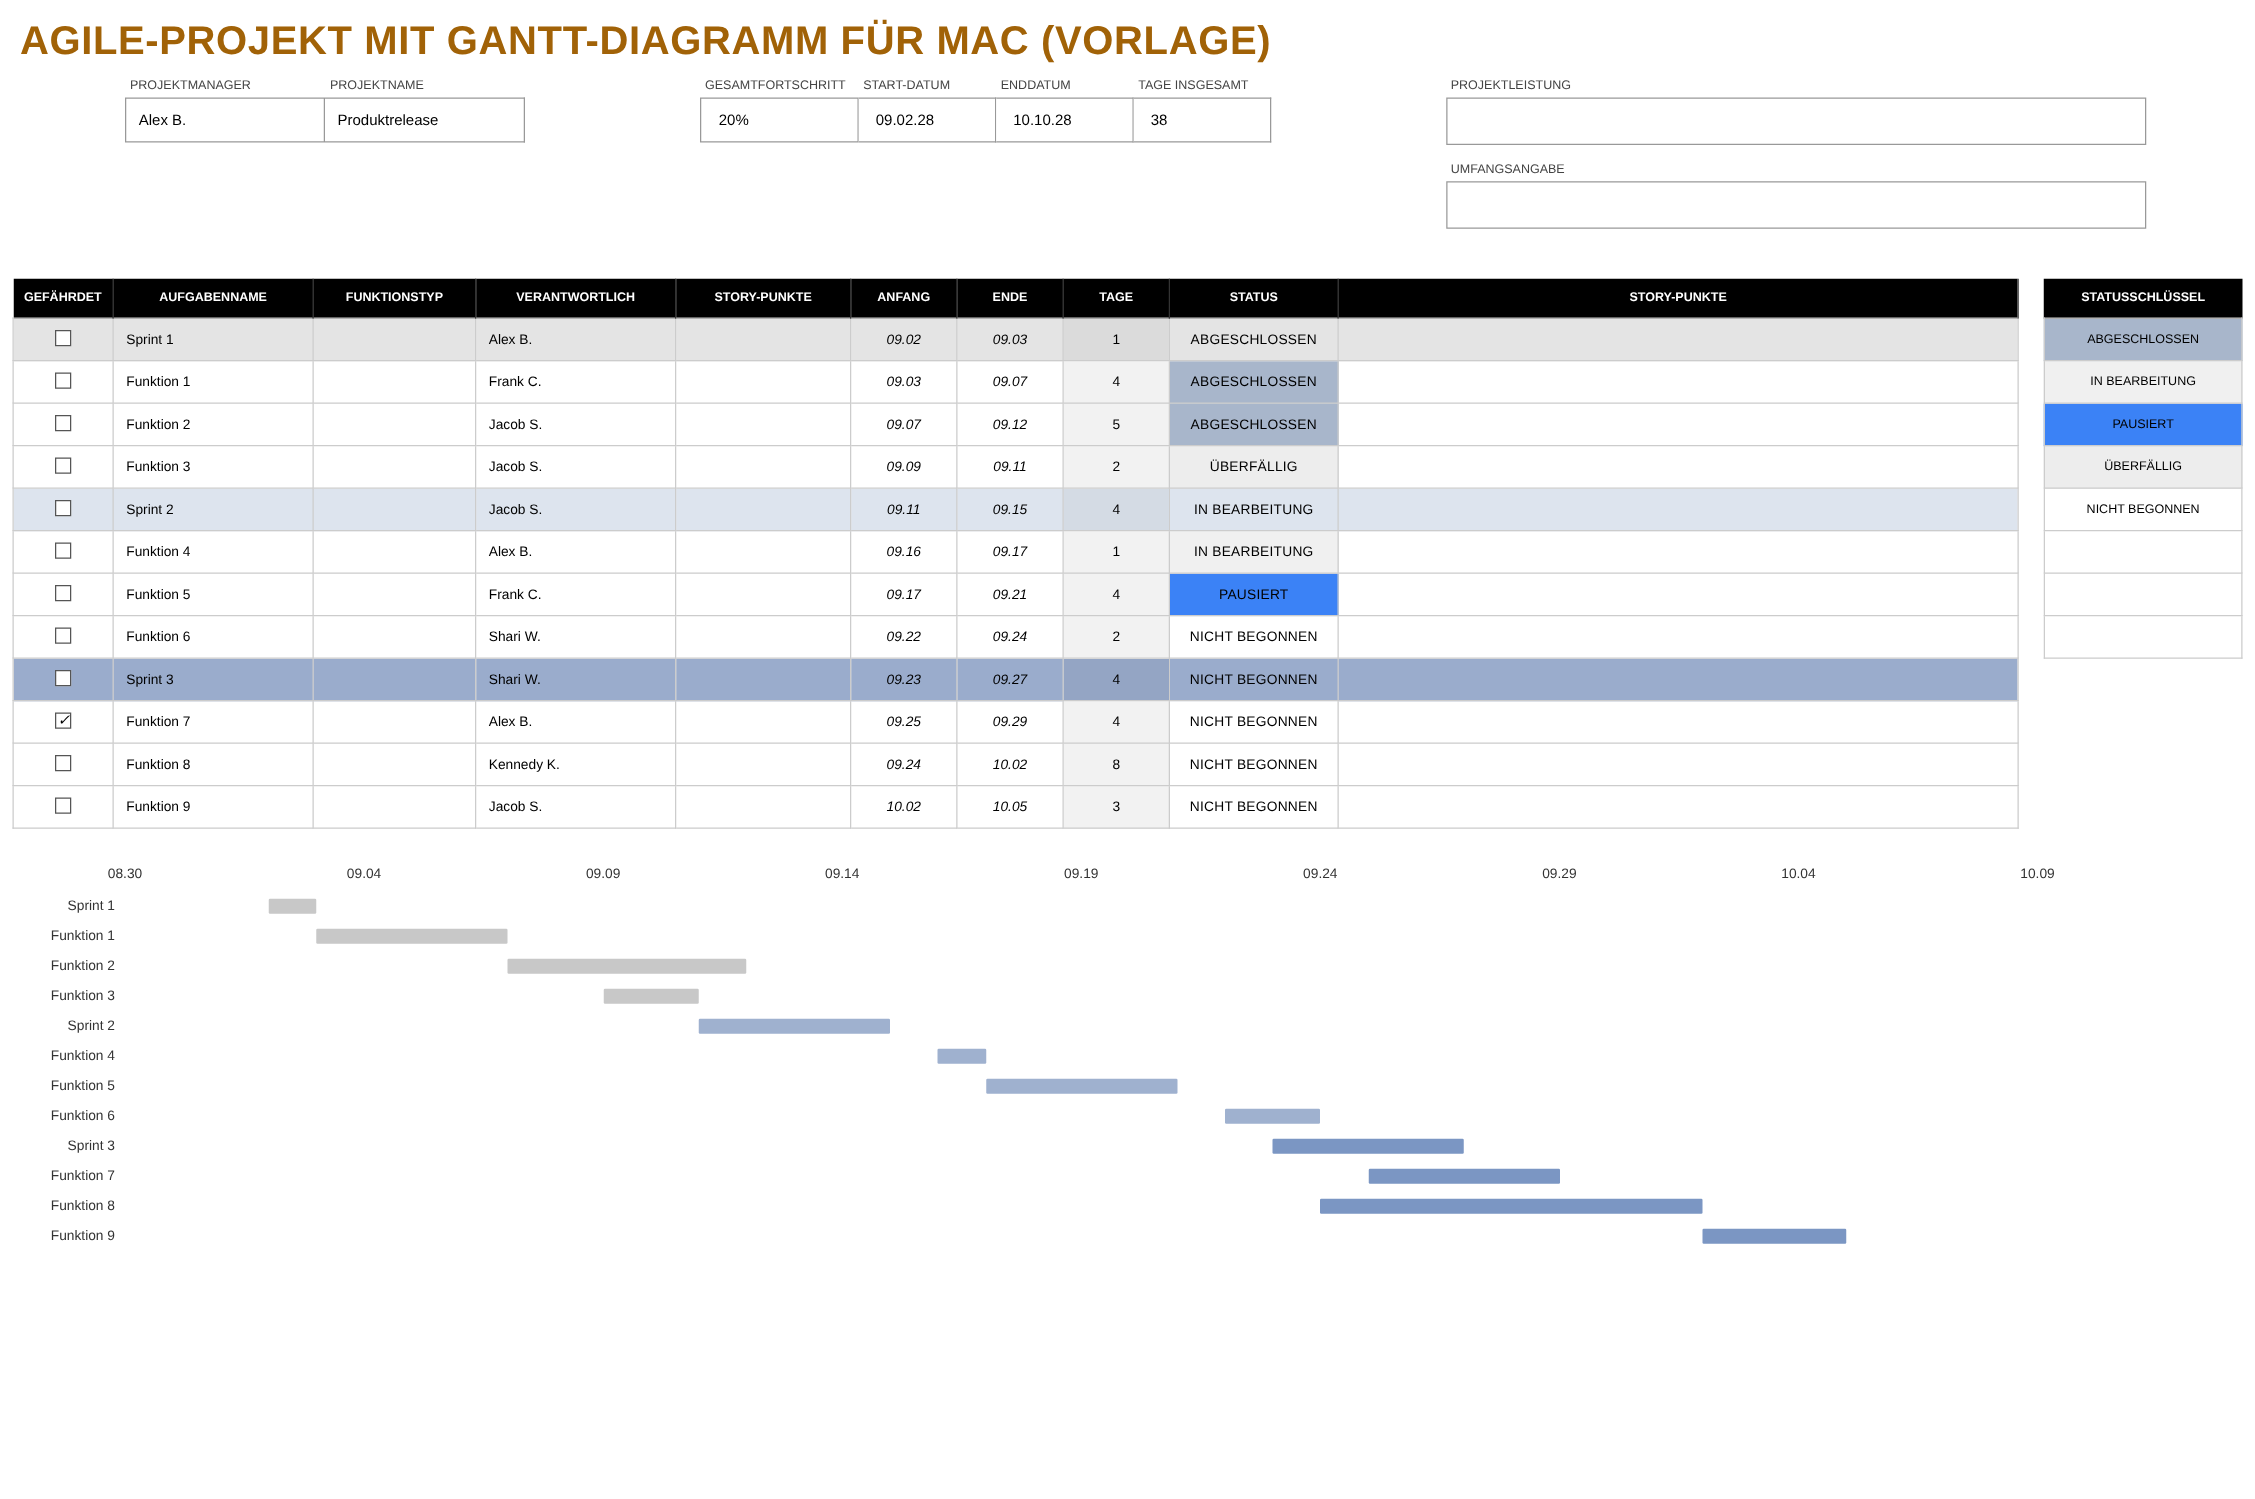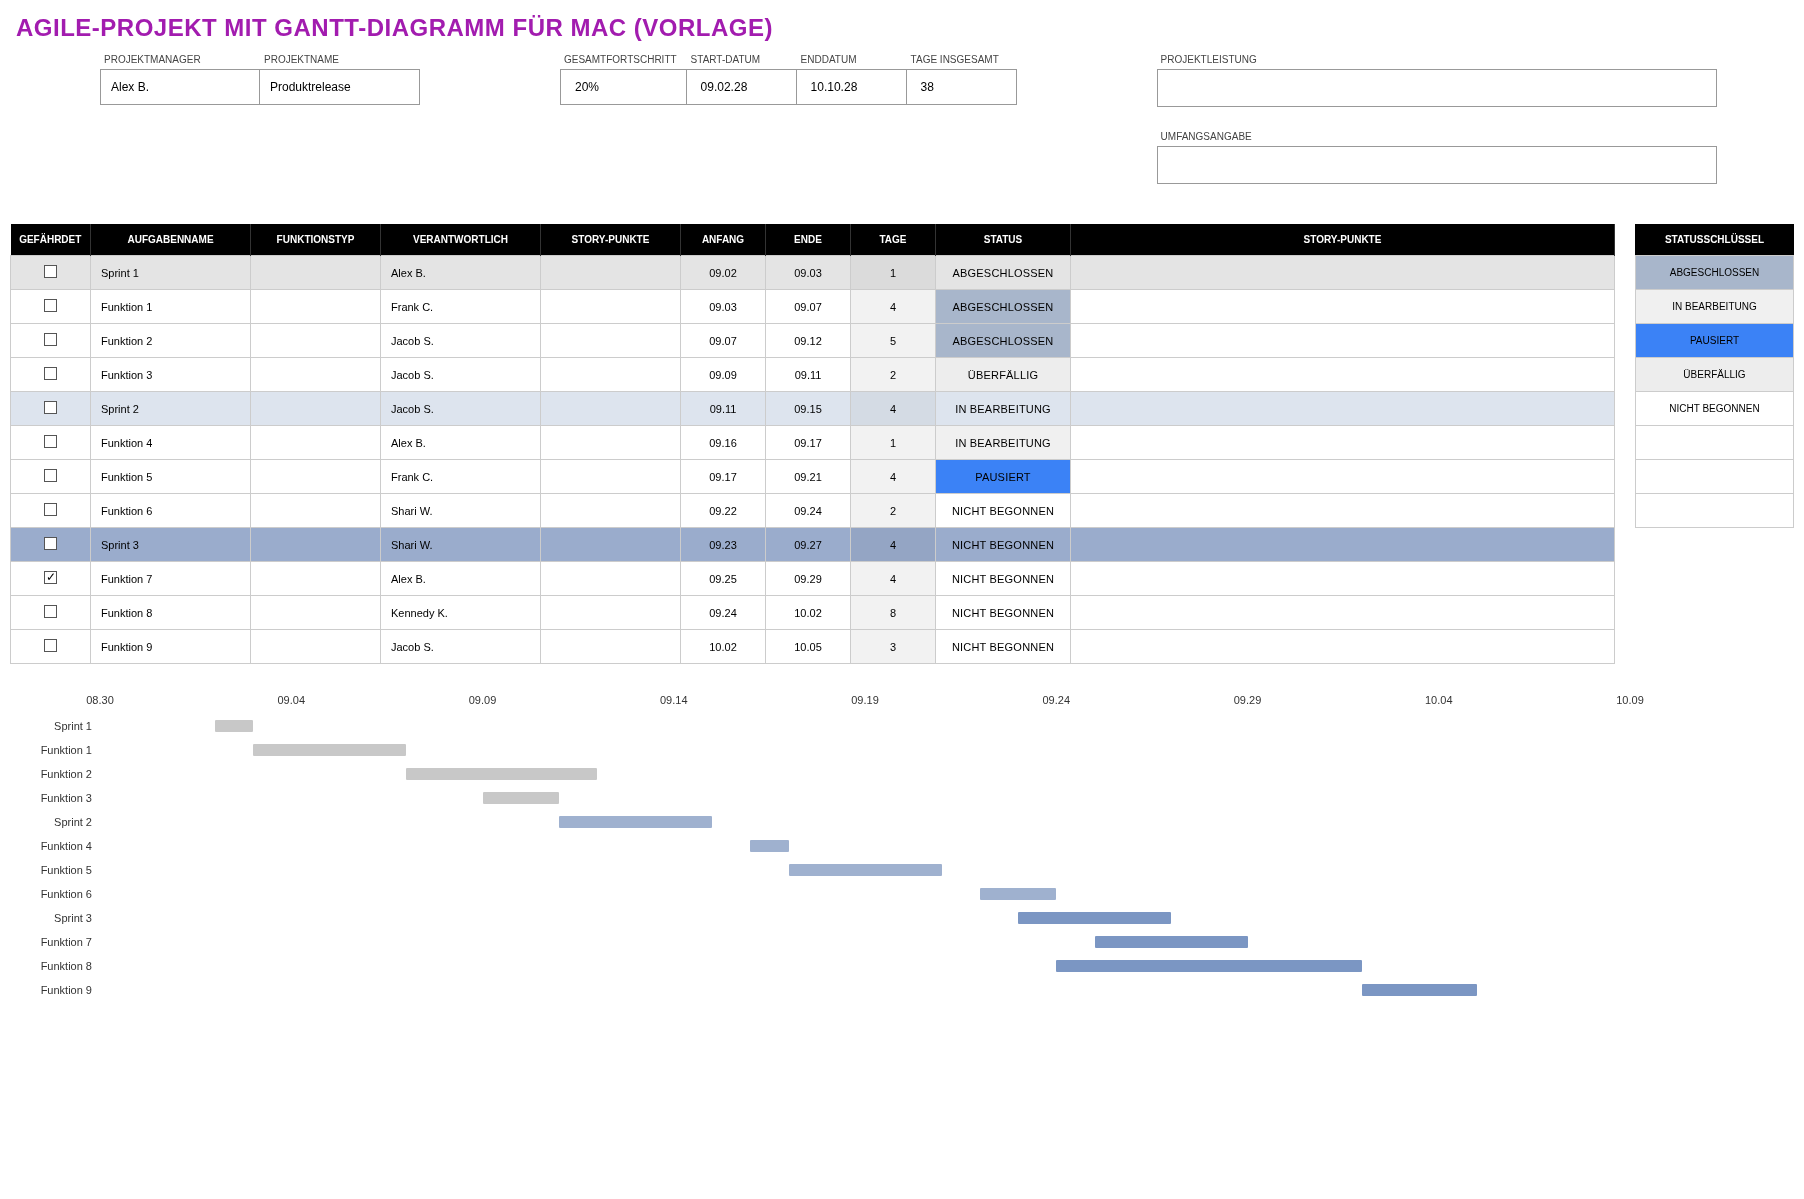--- a/index.html
+++ b/index.html
@@ -6,24 +6,24 @@
   body {
     font-family: Arial, Helvetica, sans-serif;
     font-size: 11px;
     background: #fff;
     padding: 8px 10px;
     width: 1804px;
   }
   
   .title {
     font-family: "Arial Black", Arial, sans-serif;
-    font-size: 24px;
+    font-size: 32px;
     font-weight: 900;
     letter-spacing: 0.5px;
-    color: #a21caf;
+    color: #a16207;
     margin: 6px 0 12px 6px;
   }
   
   .meta-row {
     display: flex;
     gap: 140px;
     margin: 10px 0 40px 90px;
   }
   .meta-group { display: flex; }
   .meta-cell { display: flex; flex-direction: column; }
@@ -37,21 +37,21 @@
     border: 1px solid #999;
     background: #fff;
     padding: 10px 14px;
     min-width: 110px;
     min-height: 34px;
     font-size: 12px;
     text-align: left;
   }
   .meta-group .meta-cell + .meta-cell .meta-box { border-left: none; }
   .meta-box.wide { min-width: 160px; text-align: left; padding-left: 10px; }
-  .side-meta { display: flex; flex-direction: column; gap: 24px; }
+  .side-meta { display: flex; flex-direction: column; gap: 14px; }
   .side-meta .meta-box { width: 560px; min-height: 38px; text-align: left; }
 
   
   .main-flex { display: flex; gap: 20px; align-items: flex-start; }
 
   
   table.tasks {
     border-collapse: collapse;
     width: 1615px;
     table-layout: fixed;
@@ -77,21 +77,21 @@
   .col-task   { width: 160px; }
   .col-func   { width: 130px; }
   .col-resp   { width: 160px; }
   .col-pts    { width: 140px; }
   .col-start  { width: 85px; }
   .col-end    { width: 85px; }
   .col-days   { width: 85px; }
   .col-status { width: 135px; }
   .col-story  { width: auto; }
 
-  td.center { text-align: center; }
+  td.center { text-align: center; font-style: italic; }
   td.days-cell { background: #f2f2f2; text-align: center; }
   td.status-cell { text-align: center; font-size: 10px; letter-spacing: 0.2px; }
 
   tr.row-sprint1 td { background: #e4e4e4; }
   tr.row-sprint2 td { background: #dde4ee; }
   tr.row-sprint3 td { background: #9aaccc; }
   tr.row-sprint1 td.days-cell,
   tr.row-sprint2 td.days-cell,
   tr.row-sprint3 td.days-cell { filter: brightness(0.96); }
 

